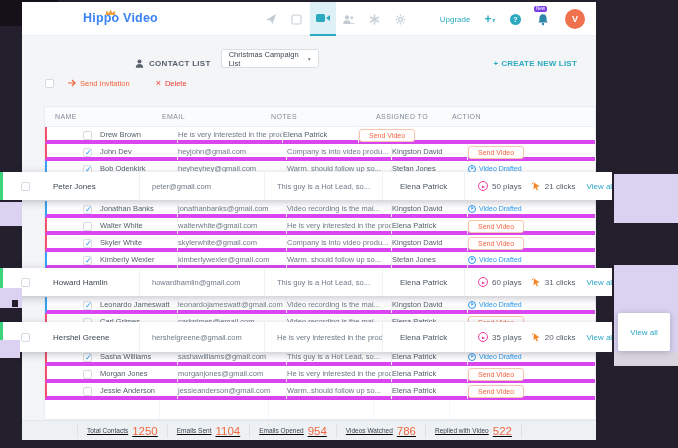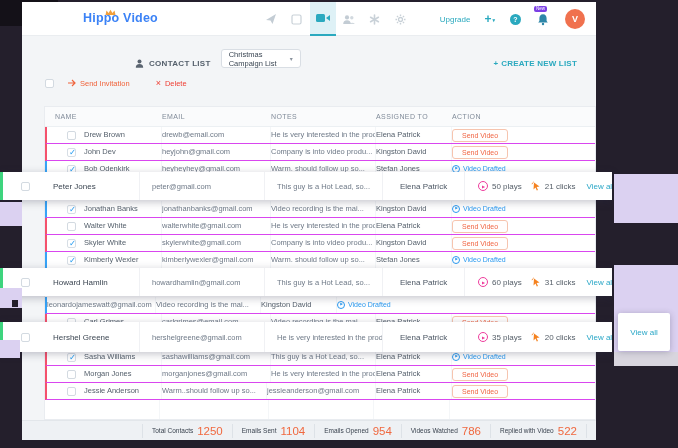--- a/index.html
+++ b/index.html
@@ -26,21 +26,21 @@
   .bellwrap { position:relative; margin:0 8px; cursor:pointer; display:flex; }
   .badge { position:absolute; top:-7px; left:-3px; background:#7b3fe4; color:#fff; font-size:4.5px;
            padding:1px 2px; border-radius:2px; font-style:normal; line-height:1; }
   .avatar { width:20px; height:20px; border-radius:50%; background:#f0714e; color:#fff; font-size:9px; font-weight:bold;
             display:flex; align-items:center; justify-content:center; margin-left:8px; cursor:pointer; }
 
   
   .subheader { position:relative; height:32px; display:flex; align-items:flex-end; background:#f3f5f7; }
   .sh-label { display:flex; align-items:center; gap:5px; margin-left:113px; font-size:8px; font-weight:bold;
               color:#55606c; letter-spacing:.3px; }
-  .dropdown { display:flex; align-items:center; justify-content:space-between; margin-left:10px; width:80px; height:19px;
+  .dropdown { display:flex; align-items:center; justify-content:space-between; margin-left:10px; width:98px; height:19px;
               background:#fff; border:1px solid #d9dee4; border-radius:3px; padding:0 7px; font-size:7.5px;
               color:#3b4754; cursor:pointer; }
   .ddcaret { color:#8a939e; font-size:6px; margin-left:5px; font-style:normal; }
   .create-new { position:absolute; right:19px; color:#2aa9bf; font-size:8px; font-weight:bold; letter-spacing:.2px;
                 display:flex; gap:3px; cursor:pointer; }
 
   
   .toolbar { height:30px; display:flex; align-items:center; padding-left:23px; }
   .cb { width:9px; height:9px; border:1px solid #d3dae1; border-radius:2px; background:#fff; display:inline-block;
         flex:none; cursor:pointer; }
@@ -51,40 +51,40 @@
   .tb-del  { color:#ef4136; margin-left:26px; }
   .tb-del i { font-style:normal; font-size:9px; line-height:1; }
 
   
   .table { margin-left:22px; margin-top:8px; width:552px; background:#fff; border:1px solid #e9ecf0; }
   .thead { display:flex; height:20px; background:#fafbfc; border-bottom:1px solid #ecf0f3; align-items:center;
            font-size:7px; color:#808b99; letter-spacing:.4px; }
   .th { height:20px; line-height:20px; }
   .t1 { width:117px; padding-left:10px; } .t2 { width:109px; } .t3 { width:105px; } .t4 { width:76px; } .t5 { flex:1; }
 
-  .trow { display:flex; height:17px; align-items:flex-end; border-left:2px solid transparent;
-          border-bottom:1px solid #d946ef; background:#fff; cursor:pointer; }
+  .trow { display:flex; height:17px; align-items:flex-start; border-left:2px solid transparent;
+          border-bottom:4px solid #d946ef; background:#fff; cursor:pointer;padding-left:16px; }
   .td { height:16px; line-height:16px; overflow:hidden; white-space:nowrap; border-right:1px solid #f4f6f8; }
   .d1 { width:115px; padding-left:20px; display:flex; align-items:center; gap:8px; font-size:7.5px; color:#55606c; }
   .d2 { width:109px; font-size:7.5px; color:#6e7987; }
   .d3 { width:105px; font-size:7.5px; color:#6e7987; }
   .d4 { width:76px;  font-size:7.5px; color:#55606c; }
   .d5 { flex:1; border-right:none; display:flex; align-items:center; }
   .sendv { border:1px solid #f6c4ae; color:#f06544; background:#fffefd; border-radius:3px; font-size:7px;
            padding:2px 9px; line-height:1; cursor:pointer; font-family:"Liberation Sans",sans-serif; }
   .drafted { display:flex; align-items:center; gap:3px; color:#2a9af0; font-size:7px; }
   .pc { width:8px; height:8px; border:1px solid #2a9af0; border-radius:50%; display:flex; align-items:center;
         justify-content:center; font-size:3.5px; line-height:1; padding-left:1px; flex:none; }
   .spacer { background:#fff; }
   .filler { display:flex; height:19px; background:#fff; }
   .filler .td { height:19px; }
 
   
   .footer { position:absolute; left:0; bottom:0; width:574px; height:20px; background:#eef1f4;
-            border-top:1px solid #e2e6ea; display:flex; align-items:center; padding-left:120px; }
+            border-top:1px solid #e2e6ea; display:flex; align-items:center; padding-left:55px;text-decoration:underline; }
   .stat { display:flex; align-items:center; gap:4px; padding:0 9px; border-left:1px solid #dde2e7; height:14px; }
   .stat:last-child { border-right:1px solid #dde2e7; }
   .stat .lb { font-size:6.5px; color:#39424e; }
   .stat .vl { font-size:11.5px; color:#f0683f; }
 
   
   .ovrow { position:absolute; left:0; width:612px; background:#fff; border-left:3px solid #3ed47e;
            box-shadow:0 2px 8px rgba(40,40,70,.28); display:flex; align-items:center; z-index:10; cursor:pointer; }
   .oc { height:100%; display:flex; align-items:center; border-right:1px solid #f0f1f4; overflow:hidden; white-space:nowrap; }
   .oc1 { width:137px; padding-left:18px; gap:23px; font-size:8px; color:#3c4652; }
@@ -229,21 +229,20 @@
           <div class="th t3">NOTES</div>
           <div class="th t4">ASSIGNED TO</div>
           <div class="th t5">ACTION</div>
         </div>
       <div id="tbody">
           <div class="trow" style="border-left-color: rgb(244, 81, 108);">
             <div class="td d1">
               <span class="cb"></span>
               <span>Drew Brown</span>
             </div>
-            <div class="td d2">drewb@email.com</div>
             <div class="td d3">He is very interested in the prod...</div>
             <div class="td d4">Elena Patrick</div>
             <div class="td d5">
               <button class="sendv">Send Video</button>
             </div>
           </div>
           <div class="trow" style="border-left-color: rgb(244, 81, 108);">
             <div class="td d1">
               <span class="cb checked"></span>
               <span>John Dev</span>
@@ -320,20 +319,24 @@
             <div class="td d4">Stefan Jones</div>
             <div class="td d5">
               <span class="drafted">
                 <span class="pc">▶</span>
                 <span>Video Drafted</span>
               </span>
             </div>
           </div>
           <div class="spacer" style="height: 28px;"></div>
           <div class="trow" style="border-left-color: rgb(54, 163, 247);">
+            <div class="td d1">
+              <span class="cb checked"></span>
+              <span>Leonardo Jameswatt</span>
+            </div>
             <div class="td d2">leonardojameswatt@gmail.com</div>
             <div class="td d3">Video recording is the mai...</div>
             <div class="td d4">Kingston David</div>
             <div class="td d5">
               <span class="drafted">
                 <span class="pc">▶</span>
                 <span>Video Drafted</span>
               </span>
             </div>
           </div>
@@ -375,22 +378,22 @@
             <div class="td d4">Elena Patrick</div>
             <div class="td d5">
               <button class="sendv">Send Video</button>
             </div>
           </div>
           <div class="trow" style="border-left-color: rgb(244, 81, 108);">
             <div class="td d1">
               <span class="cb"></span>
               <span>Jessie Anderson</span>
             </div>
+            <div class="td d2">jessieanderson@gmail.com</div>
             <div class="td d3">Warm..should follow up so...</div>
-            <div class="td d2">jessieanderson@gmail.com</div>
             <div class="td d4">Elena Patrick</div>
             <div class="td d5">
               <button class="sendv">Send Video</button>
             </div>
           </div>
           <div class="filler">
             <div class="td d1"></div>
             <div class="td d2"></div>
             <div class="td d3"></div>
             <div class="td d4"></div>

